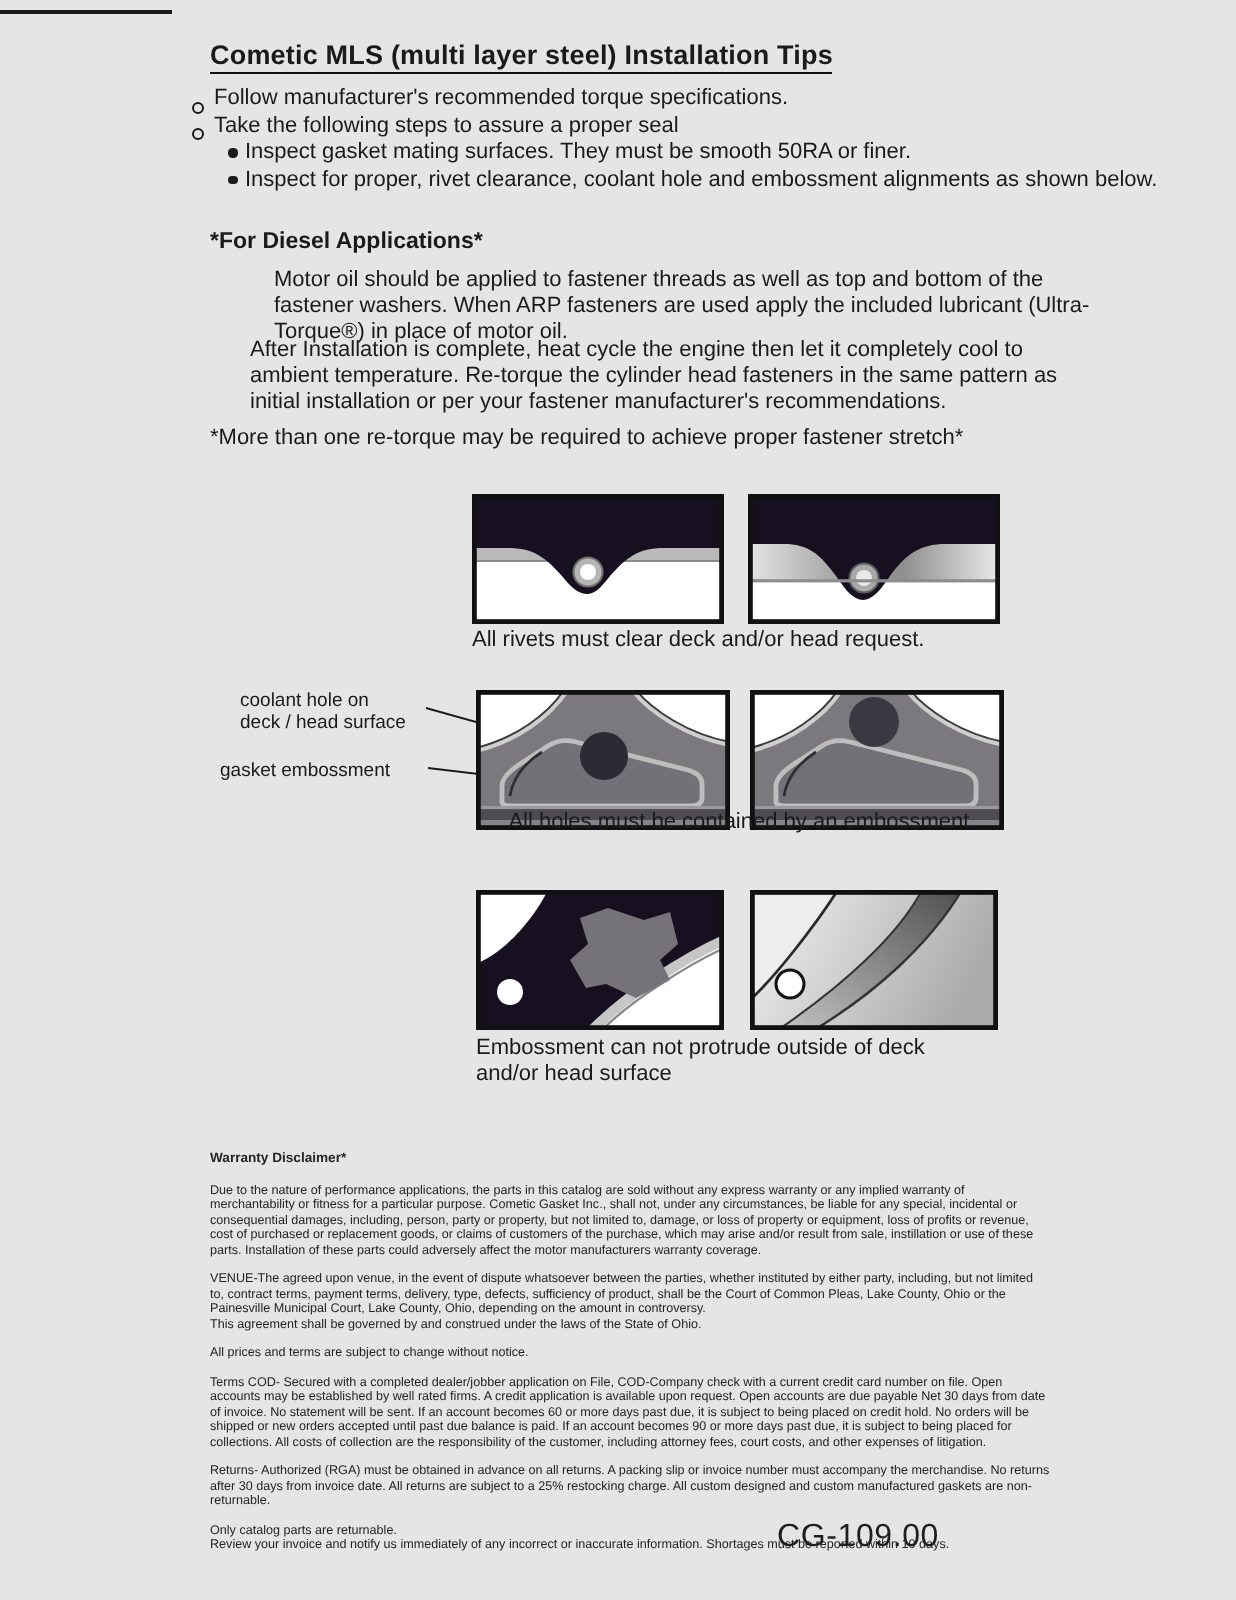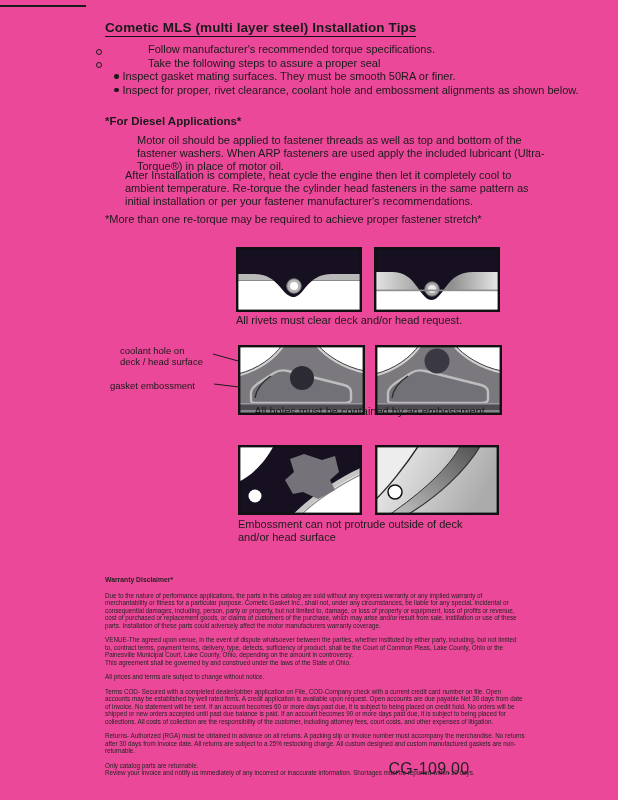--- a/index.html
+++ b/index.html
@@ -1,23 +1,23 @@
 <!DOCTYPE html>
 <html><head>
 <meta charset="utf-8">
 <style>
   html,body{margin:0;padding:0;background:#ffffff;}
-  #page{position:relative;width:618px;height:800px;background:#ec4899;overflow:hidden;
+  #page{position:relative;width:618px;height:800px;background:#e5e5e5;overflow:hidden;
         font-family:"Liberation Sans", sans-serif;color:#1a1a1a;}
   .abs{position:absolute;}
   .crop-mark{left:0;top:5px;width:86px;height:2px;background:#1a1a1a;}
   .title{left:105px;top:20px;font-size:13.5px;font-weight:bold;border-bottom:1.6px solid #111;
          padding-bottom:1px;letter-spacing:.1px;white-space:nowrap;}
   .bullets{left:96px;top:43px;font-size:11px;line-height:13.5px;}
-  .b-line{display:flex;align-items:center;white-space:nowrap;gap:41px;}
+  .b-line{display:flex;align-items:flex-end;white-space:nowrap;}
   .b-dot{width:4px;height:4px;border:1px solid #1a1a1a;border-radius:50%;margin:4px 5px 0 0;flex:none;}
   .sb-line{display:flex;align-items:flex-start;white-space:nowrap;margin-left:18px;}
   .sb-dot{width:4.5px;height:4.5px;background:#1a1a1a;border-radius:50%;margin:4px 4px 0 0;flex:none;}
   .h2{left:105px;top:115px;font-size:11.5px;font-weight:bold;}
   .para{left:105px;width:424px;font-size:11px;line-height:13px;}
   .p1{top:134px;margin-left:32px;} .p2{top:169px;margin-left:20px;} .pnote{top:213px;white-space:nowrap;}
   .rw-label{font-size:13.5px;letter-spacing:.4px;text-align:center;color:#1b1b1b;margin-top:28px;}
   .panel{line-height:0;}
   .cap{font-size:11px;line-height:13px;}
   .cap1{left:236px;top:314px;white-space:nowrap;}

